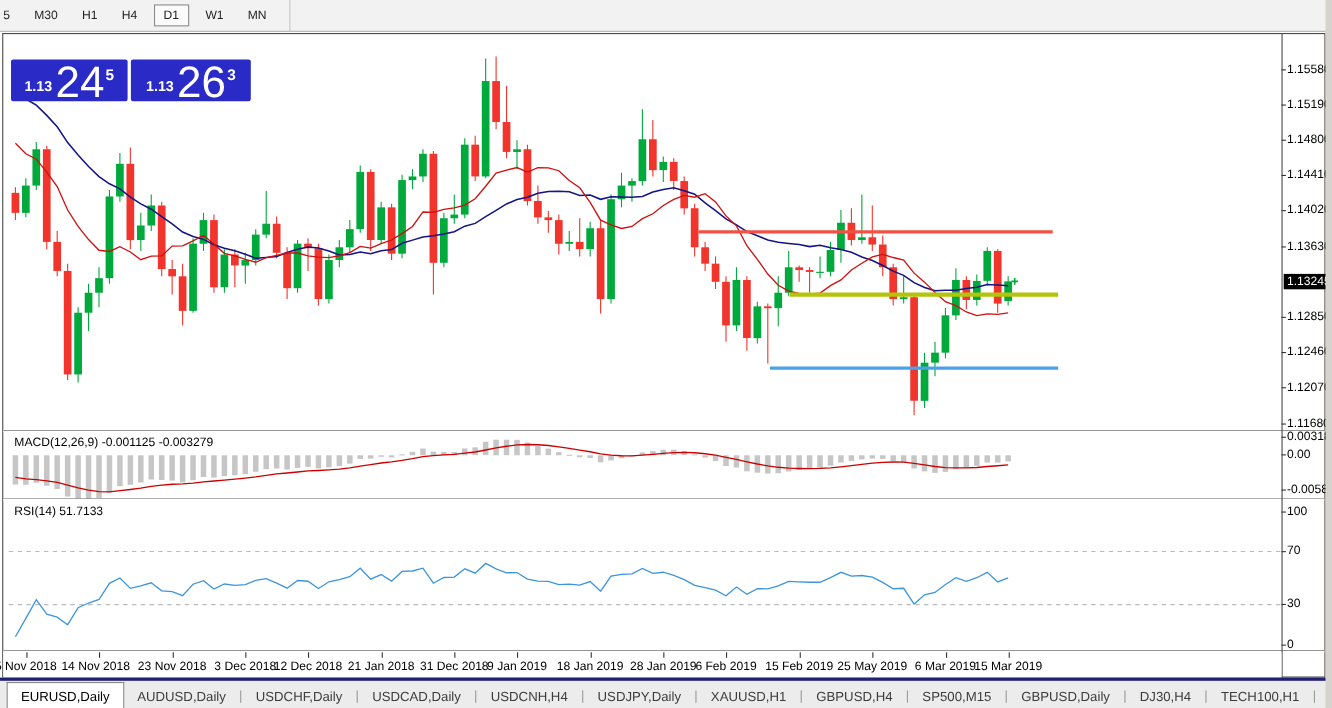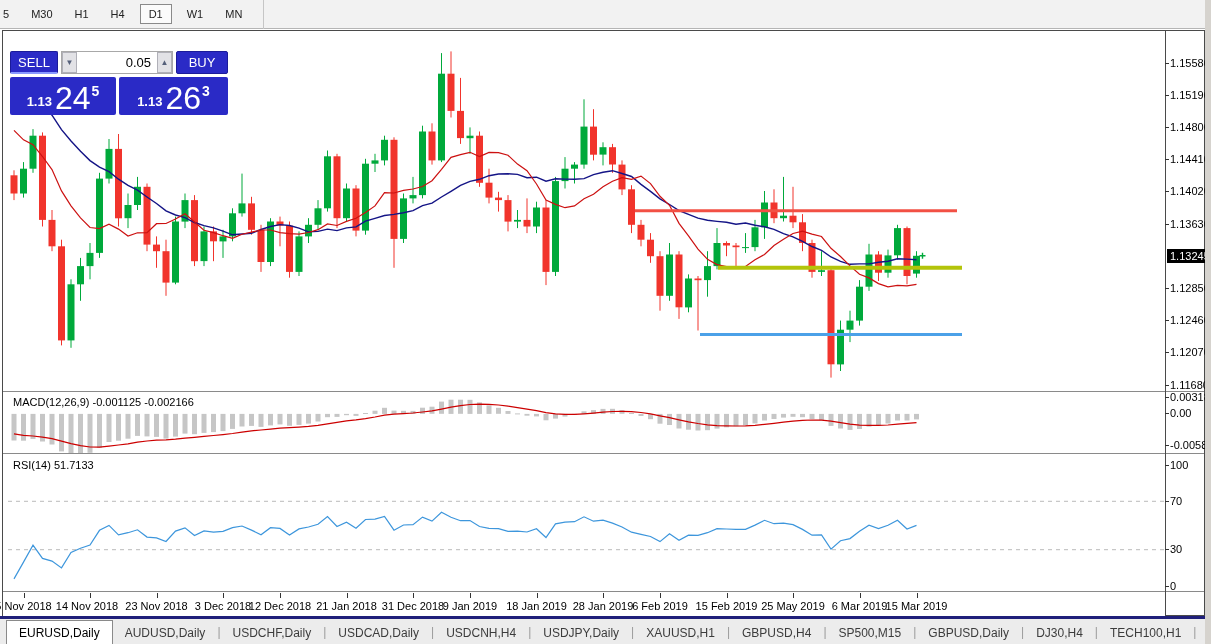--- a/index.html
+++ b/index.html
@@ -39,21 +39,21 @@
   .vol-btn { width:15px; background:#e2e2e6; border:1px solid #b0b0b8; color:#55607a;
     font-size:8px; display:flex; align-items:center; justify-content:center; }
   .vol-input { width:80px; border:none; outline:none; text-align:right; padding-right:6px;
     font-size:13px; font-family:"Liberation Sans",sans-serif; background:#fff; }
   .tp-row2 { display:flex; margin-top:3px;text-align:center; }
   .price-box { background:#2a2ac6; color:#fff; height:38px; border-radius:2px;
     display:flex; align-items:flex-end; justify-content:center; padding-bottom:2px; }
   .pb-sell { width:106px; }
   .pb-buy  { width:109px; margin-left:3px; }
   .pb-small { font-size:13px; font-weight:bold; margin-bottom:4px; }
-  .pb-big { font-size:32px; line-height:30px; margin:0 1px 0 3px; }
+  .pb-big { font-size:40px; line-height:30px; margin:0 1px 0 3px; }
   .pb-sup { font-size:14px; font-weight:bold; margin-bottom:14px; }
 
   svg { position:absolute; left:8px; overflow:visible; }
 
   
   .axlab { position:absolute; left:1170px; font-size:11px; color:#000; white-space:nowrap; }
   .axtick { position:absolute; left:1165px; width:4px; height:1px; background:#333; }
   .curprice { position:absolute; left:1167px; background:#000; color:#fff; font-size:11px;
     padding:1px 4px 1px 3px; }
   .ind-label { position:absolute; left:13px; font-size:11px; color:#000; white-space:nowrap; }
@@ -388,49 +388,40 @@
       <polyline points="14.0,433.9 23.5,435.3 33.0,436.0 42.5,437.1 52.0,438.6 61.5,441.1 71.0,443.6 80.5,445.6 90.0,447.0 99.5,447.2 109.0,446.1 118.5,445.0 128.0,443.8 137.5,442.2 147.0,441.0 156.5,440.2 166.0,439.9 175.5,439.2 185.0,438.1 194.5,437.3 204.0,436.4 213.5,435.5 223.0,434.6 232.5,433.5 242.0,432.1 251.5,430.8 261.0,430.0 270.5,429.1 280.0,428.1 289.5,427.7 299.0,427.1 308.5,426.4 318.0,425.4 327.5,423.8 337.0,422.4 346.5,420.9 356.0,419.9 365.5,418.6 375.0,417.0 384.5,415.1 394.0,414.2 403.5,413.6 413.0,413.0 422.5,412.0 432.0,410.9 441.5,409.1 451.0,407.2 460.5,405.7 470.0,404.5 479.5,404.1 489.0,404.3 498.5,405.0 508.0,406.2 517.5,407.6 527.0,409.2 536.5,410.7 546.0,412.6 555.5,413.8 565.0,414.3 574.5,414.4 584.0,413.8 593.5,413.1 603.0,412.2 612.5,411.5 622.0,411.3 631.5,411.6 641.0,412.5 650.5,413.8 660.0,415.8 669.5,417.6 679.0,419.8 688.5,421.8 698.0,423.5 707.5,424.8 717.0,425.6 726.5,425.9 736.0,426.0 745.5,425.8 755.0,425.3 764.5,424.4 774.0,423.3 783.5,422.1 793.0,421.1 802.5,420.3 812.0,420.0 821.5,420.1 831.0,421.2 840.5,422.7 850.0,424.1 859.5,425.1 869.0,425.4 878.5,425.4 888.0,425.0 897.5,424.1 907.0,423.4 916.5,422.6" fill="none" stroke="#cc0000" stroke-width="1.2"></polyline>
     </svg>
   <svg id="svg-rsi" width="1157" height="137" viewBox="8 455 1157 137" style="top: 455px;">
       <line x1="8" y1="501.3" x2="1165" y2="501.3" stroke="#bbbbbb" stroke-width="1" stroke-dasharray="4,4"></line>
       <line x1="8" y1="549.7" x2="1165" y2="549.7" stroke="#bbbbbb" stroke-width="1" stroke-dasharray="4,4"></line>
       <polyline points="14.0,578.9 23.5,562.1 33.0,545.1 42.5,558.4 52.0,561.1 61.5,567.9 71.0,552.5 80.5,548.2 90.0,545.0 99.5,530.3 109.0,525.4 118.5,534.9 128.0,532.7 137.5,529.8 147.0,537.1 156.5,537.9 166.0,541.5 175.5,531.1 185.0,527.9 194.5,535.5 204.0,530.9 213.5,532.2 223.0,531.4 232.5,527.6 242.0,526.0 251.5,530.1 261.0,534.7 270.5,527.7 280.0,528.4 289.5,535.0 299.0,528.9 308.5,527.0 318.0,524.3 327.5,516.6 337.0,526.5 346.5,522.3 356.0,528.3 365.5,519.5 375.0,519.1 384.5,516.5 394.0,530.2 403.5,525.0 413.0,524.6 422.5,517.1 432.0,521.1 441.5,512.2 451.0,517.2 460.5,520.7 470.0,520.5 479.5,526.5 489.0,528.3 498.5,528.6 508.0,531.4 517.5,531.1 527.0,532.0 536.5,528.7 546.0,537.5 555.5,523.8 565.0,522.2 574.5,521.7 584.0,516.8 593.5,521.2 603.0,520.2 612.5,523.1 622.0,527.0 631.5,532.2 641.0,534.3 650.5,536.5 660.0,541.6 669.5,533.7 679.0,540.2 688.5,535.1 698.0,535.3 707.5,532.7 717.0,528.6 726.5,529.0 736.0,529.3 745.5,529.3 755.0,525.1 764.5,520.3 774.0,523.7 783.5,523.2 793.0,524.7 802.5,529.4 812.0,535.2 821.5,534.8 831.0,549.1 840.5,540.7 850.0,538.6 859.5,531.3 869.0,525.2 878.5,528.5 888.0,525.2 897.5,520.3 907.0,529.0 916.5,525.4" fill="none" stroke="#3d96dc" stroke-width="1.2"></polyline>
     </svg>
 
 
   <div class="trade-panel">
-    <div class="tp-row1">
-      <div class="btn-blue sell-btn">SELL</div>
-      <div class="vol-group">
-        <div class="vol-btn">▼</div>
-        <input class="vol-input" value="0.05" style="">
-        <div class="vol-btn">▲</div>
-      </div>
-      <div class="btn-blue buy-btn">BUY</div>
-    </div>
     <div class="tp-row2">
       <div class="price-box pb-sell">
         <span class="pb-small">1.13</span>
         <span class="pb-big">24</span>
         <span class="pb-sup">5</span>
       </div>
       <div class="price-box pb-buy">
         <span class="pb-small">1.13</span>
         <span class="pb-big">26</span>
         <span class="pb-sup">3</span>
       </div>
     </div>
   </div>
 
   <div class="pane-sep" style="top:391px"></div>
   <div class="pane-sep" style="top:453px"></div>
   <div class="pane-sep" style="top:591px"></div>
   <div class="axis-vline"></div>
 
-  <div class="ind-label" style="top:396px">MACD(12,26,9) -0.001125 -0.002166</div>
+  <div class="ind-label" style="top:396px">MACD(12,26,9) -0.001125 -0.003279</div>
   <div class="ind-label" style="top:459px">RSI(14) 51.7133</div>
 
   <div id="axiscol">
       <div class="axtick" style="top:62.5px"></div>
       <div class="axlab" style="top:56.5px">1.15580</div>
       <div class="axtick" style="top:94.7px"></div>
       <div class="axlab" style="top:88.7px">1.15190</div>
       <div class="axtick" style="top:126.9px"></div>
       <div class="axlab" style="top:120.9px">1.14800</div>
       <div class="axtick" style="top:159.1px"></div>

